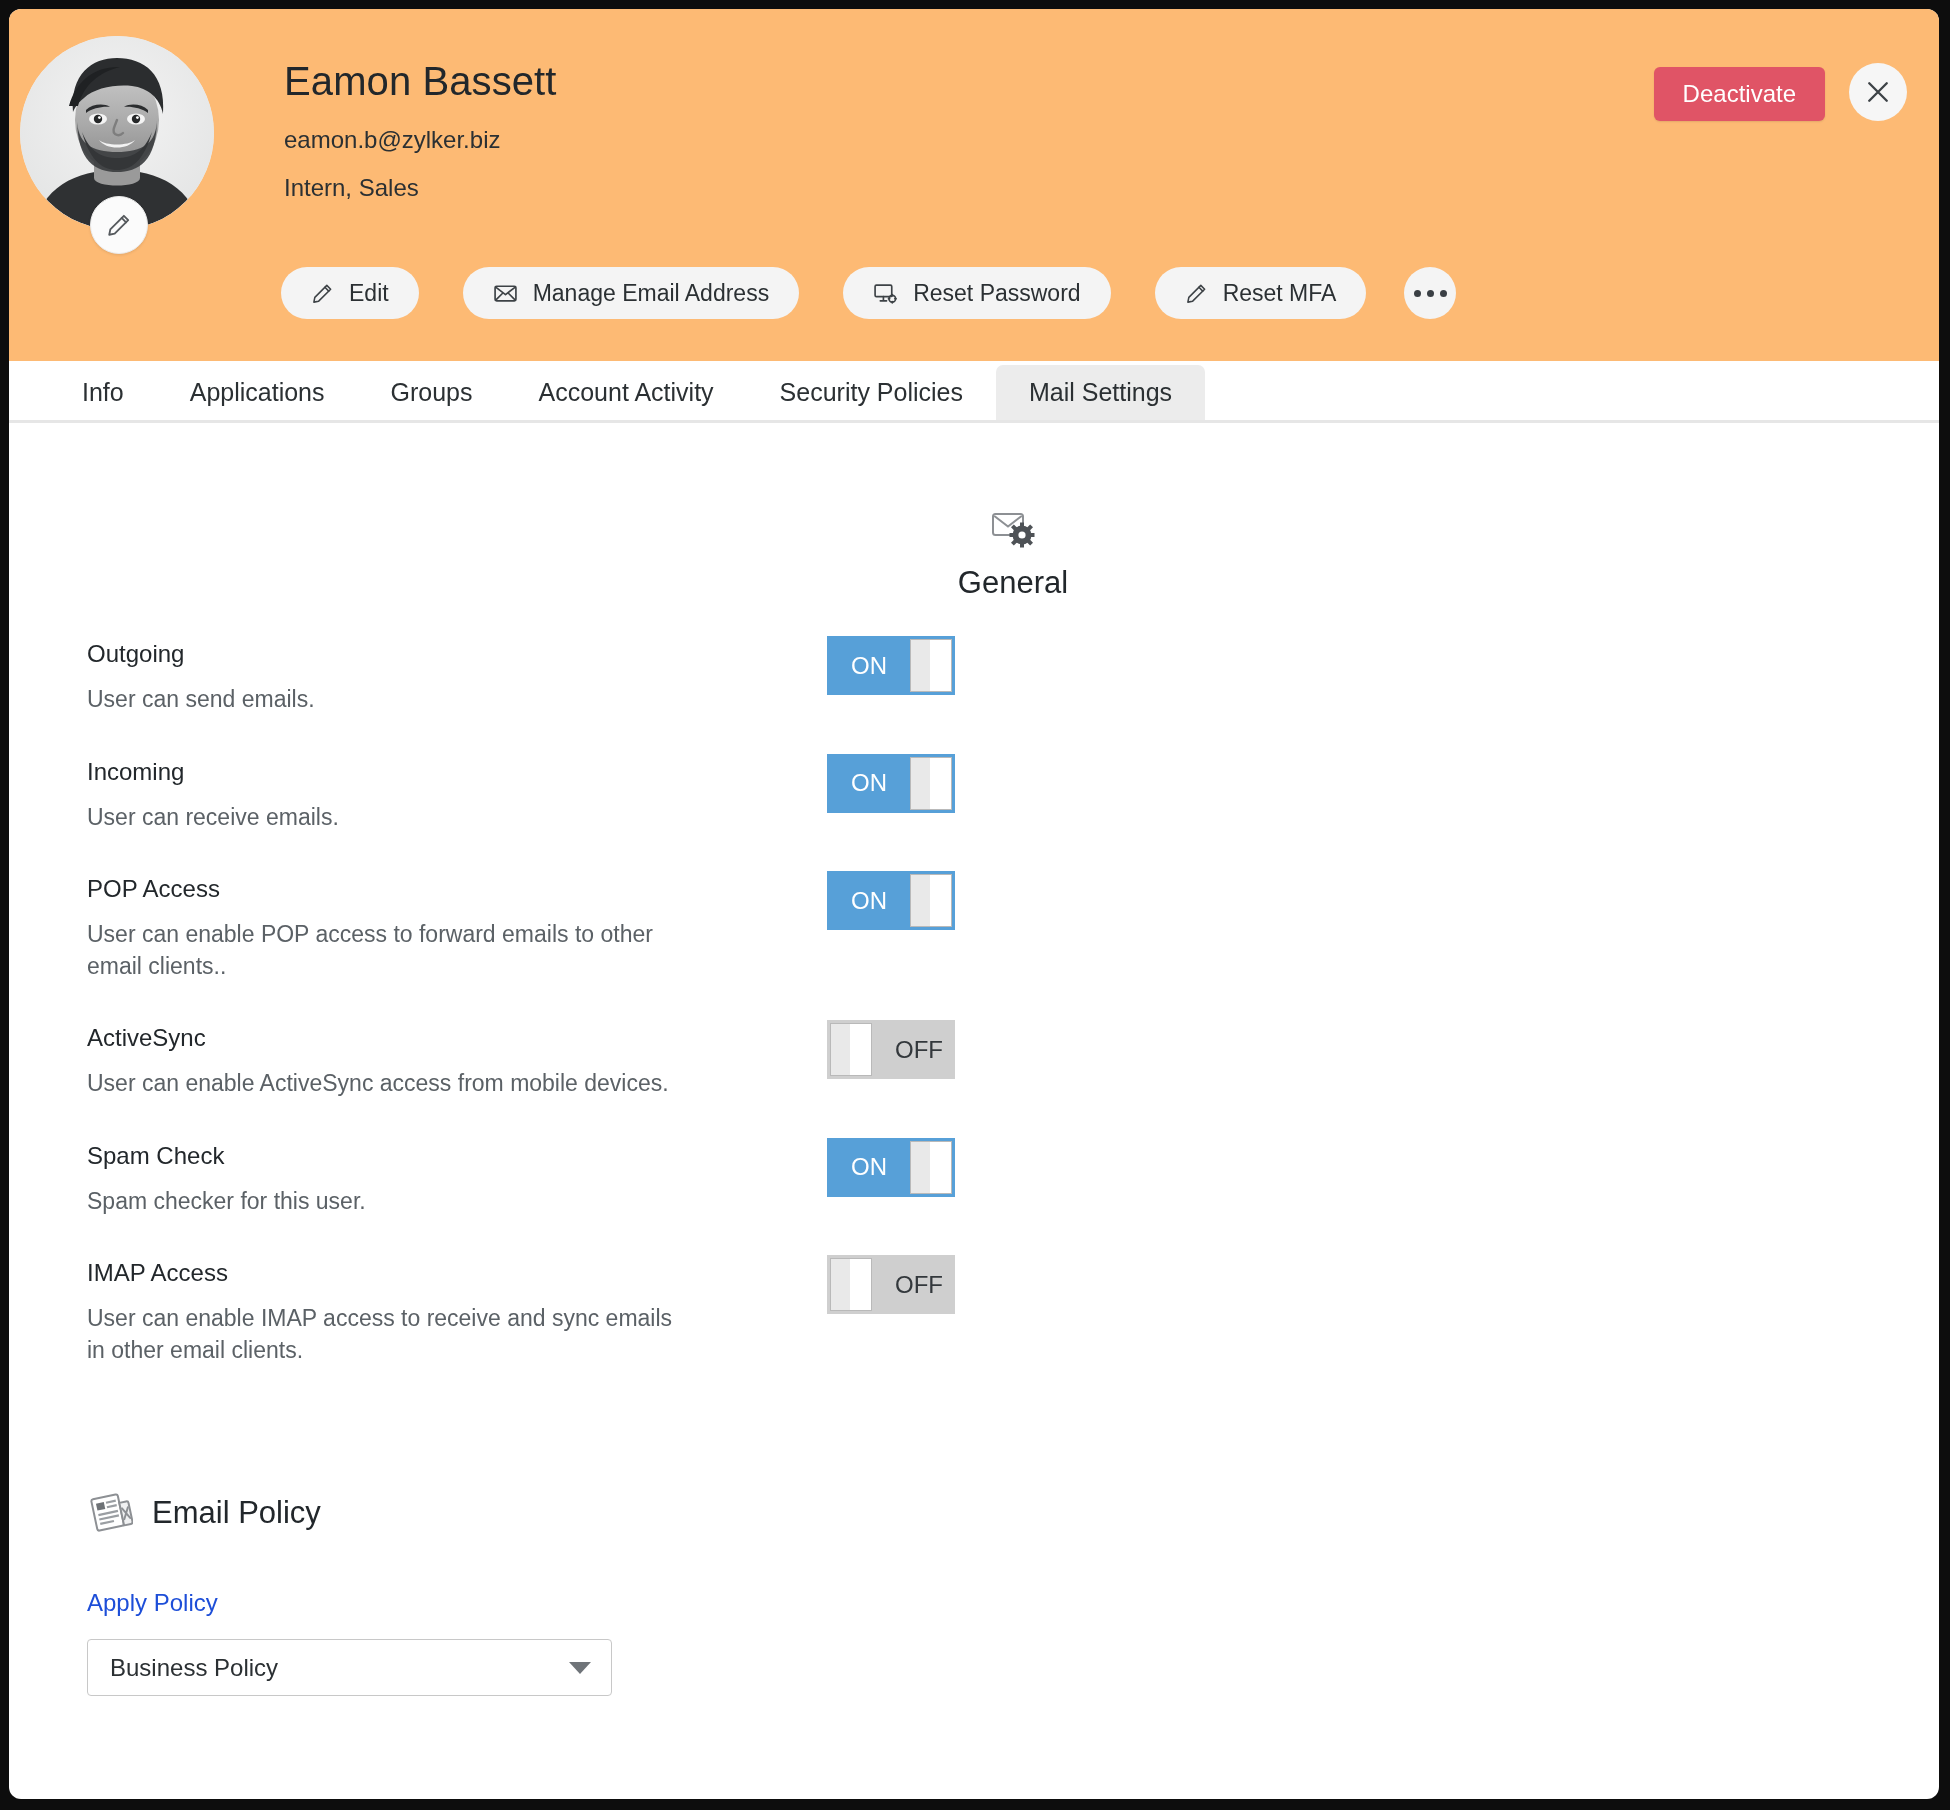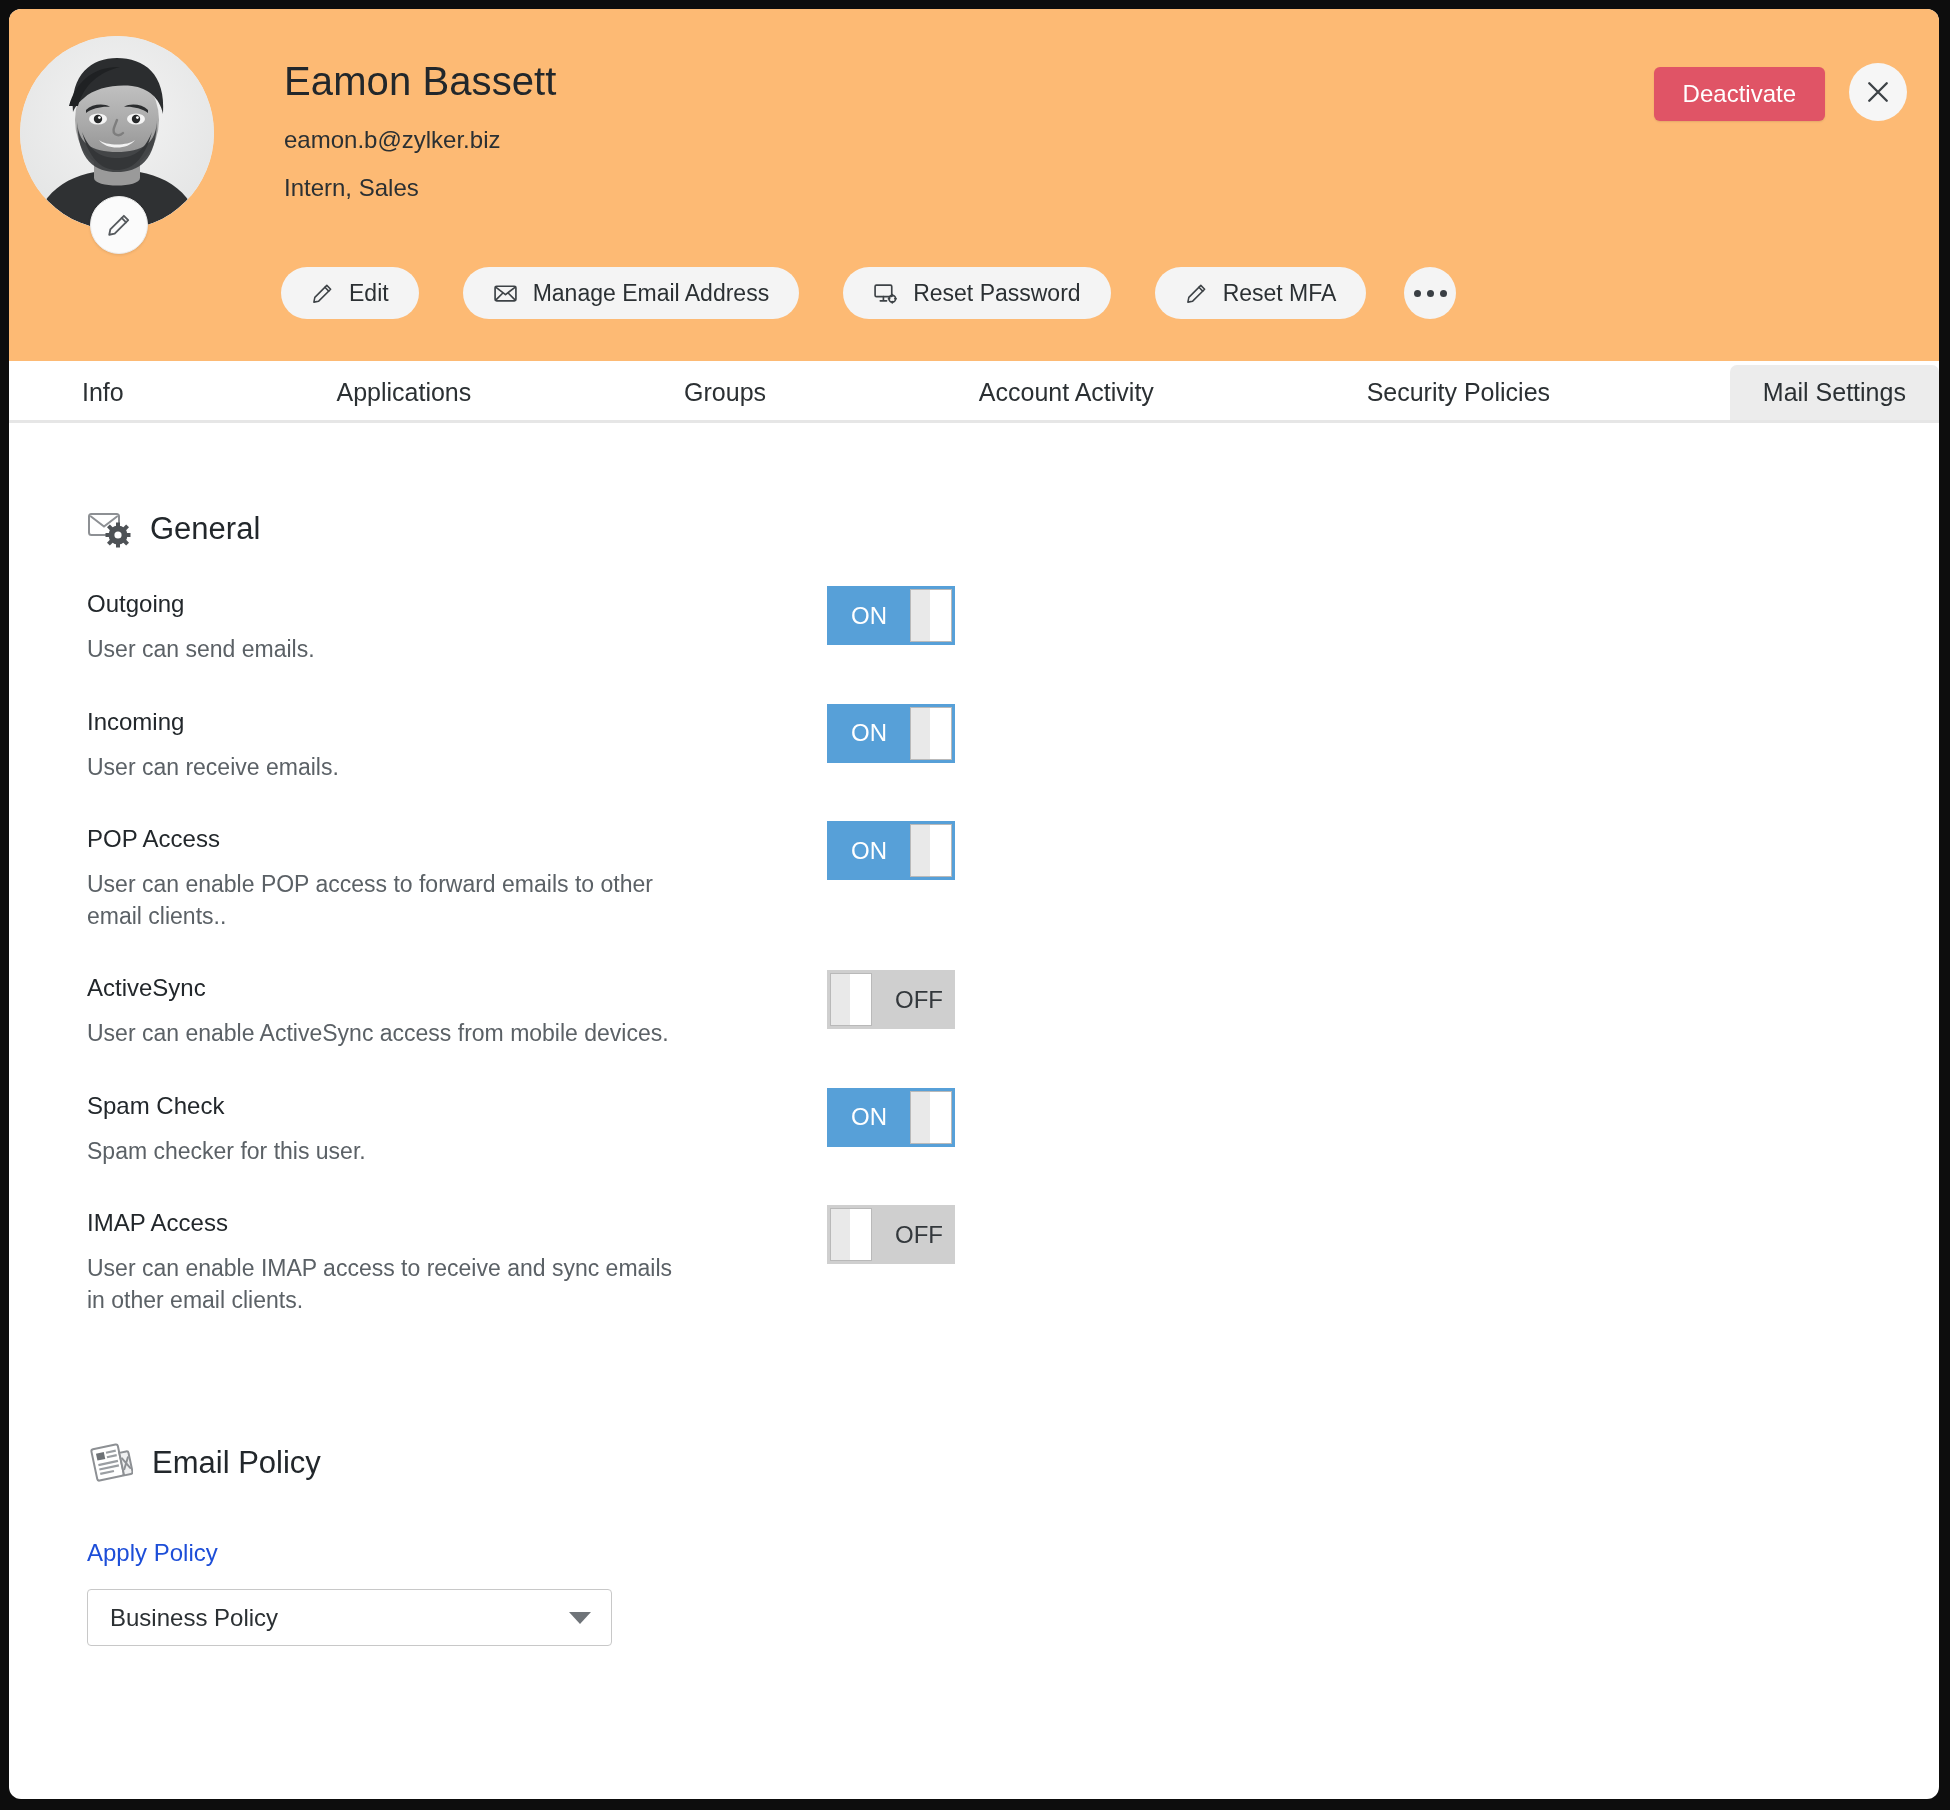--- a/index.html
+++ b/index.html
@@ -157,21 +157,20 @@
   }
 
   
   .tabbar {
     position: relative;
     height: 62px;
     padding-left: 40px;
     display: flex;
     align-items: flex-end;
     border-bottom: 3px solid #e6e6e6;
-    justify-content: space-between;
   }
   .tab {
     height: 55px;
     display: flex;
     align-items: center;
     padding: 0 33px;
     font-size: 25px;
     color: #2b3033;
     cursor: pointer;
     border-radius: 7px 7px 0 0;
@@ -180,21 +179,21 @@
   .tab.active { background: #ececec; }
 
   
   .content { padding: 0 0 0 78px; }
 
   .section-head {
     display: flex;
     align-items: center;
     gap: 19px;
   }
-  #general-section-head { margin-top: 85px; }
+  #general-section-head { margin-top: 85px; flex-direction: column; }
   #email-policy-section-head { margin-top: 125px; }
 
   .section-title {
     font-size: 31px;
     color: #22272b;
     line-height: 1;
   }
 
   .setting-row {
     position: relative;

